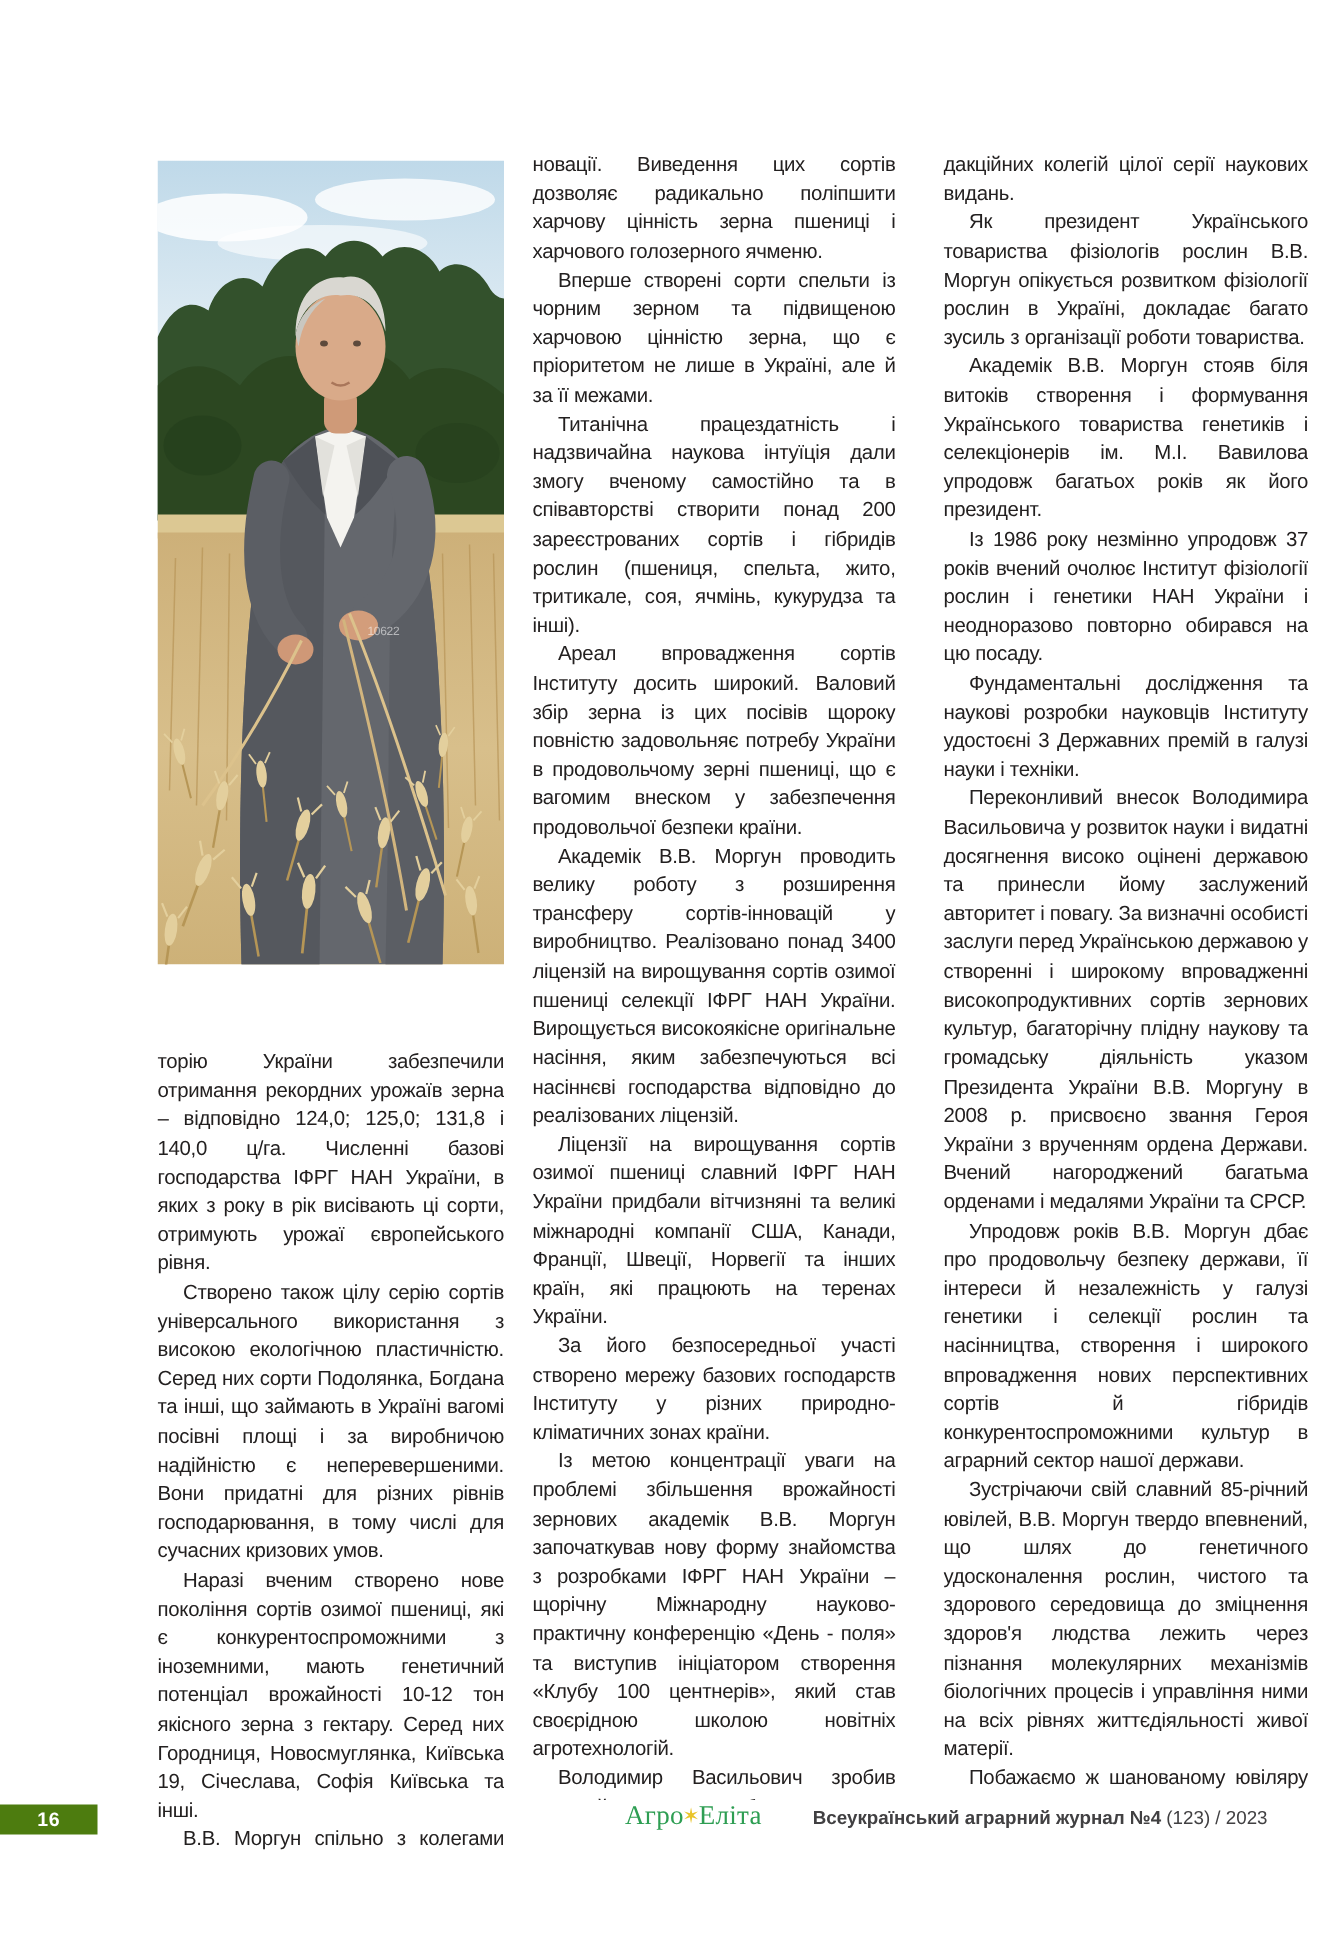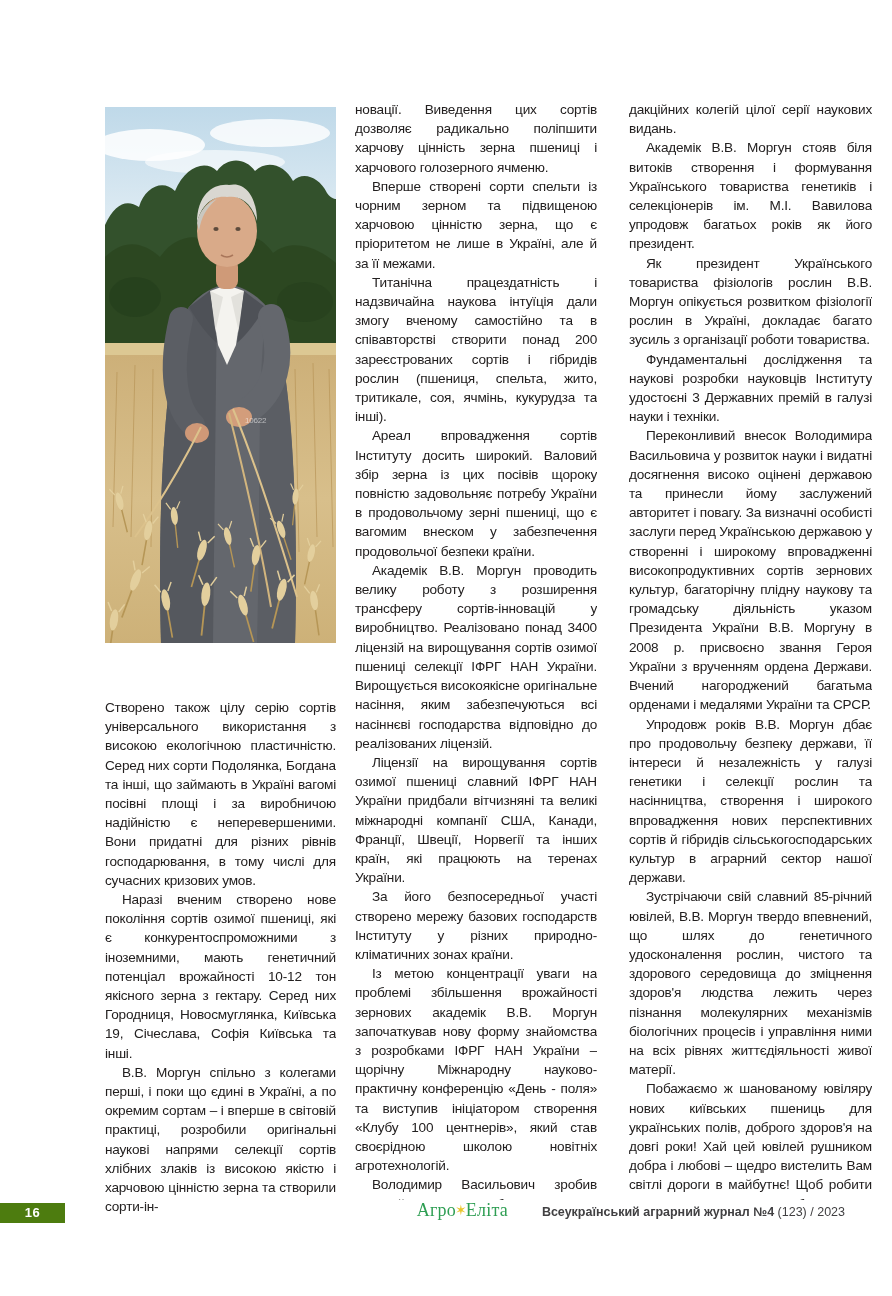--- a/index.html
+++ b/index.html
@@ -132,20 +132,21 @@
           <use href="#wheatHead" transform="translate(100,495) rotate(6) scale(1.3)"></use>
           <use href="#wheatHead" transform="translate(140,505) rotate(-16) scale(1.2)"></use>
           <use href="#wheatHead" transform="translate(175,490) rotate(14) scale(1.25)"></use>
           <use href="#wheatHead" transform="translate(210,500) rotate(-8) scale(1.1)"></use>
           <use href="#wheatHead" transform="translate(8,520) rotate(8) scale(1.2)"></use>
           <use href="#wheatHead" transform="translate(190,395) rotate(6) scale(0.9)"></use>
         </g>
       </svg>
     </div>
     <div class="coltext">
+        <p>торію України забезпечили отримання рекордних урожаїв зерна – відповідно 124,0; 125,0; 131,8 і 140,0 ц/га. Численні базові господарства ІФРГ НАН України, в яких з року в рік висівають ці сорти, отримують урожаї європейського рівня.</p>
         <p>Створено також цілу серію сортів універсального використання з високою екологічною пластичністю. Серед них сорти Подолянка, Богдана та інші, що займають в Україні вагомі посівні площі і за виробничою надійністю є неперевершеними. Вони придатні для різних рівнів господарювання, в тому числі для сучасних кризових умов.</p>
         <p>Наразі вченим створено нове покоління сортів озимої пшениці, які є конкурентоспроможними з іноземними, мають генетичний потенціал врожайності 10-12 тон якісного зерна з гектару. Серед них Городниця, Новосмуглянка, Київська 19, Січеслава, Софія Київська та інші.</p>
         <p>В.В. Моргун спільно з колегами перші, і поки що єдині в Україні, а по окремим сортам – і вперше в світовій практиці, розробили оригінальні наукові напрями селекції сортів хлібних злаків із високою якістю і харчовою цінністю зерна та створили сорти-ін-</p>
       </div>
   </div>
 
   <div class="col col2">
       <p>новації. Виведення цих сортів дозволяє радикально поліпшити харчову цінність зерна пшениці і харчового голозерного ячменю.</p>
       <p>Вперше створені сорти спельти із чорним зерном та підвищеною харчовою цінністю зерна, що є пріоритетом не лише в Україні, але й за її межами.</p>
       <p>Титанічна працездатність і надзвичайна наукова інтуїція дали змогу вченому самостійно та в співавторстві створити понад 200 зареєстрованих сортів і гібридів рослин (пшениця, спельта, жито, тритикале, соя, ячмінь, кукурудза та інші).</p>
@@ -153,25 +154,26 @@
       <p>Академік В.В. Моргун проводить велику роботу з розширення трансферу сортів-інновацій у виробництво. Реалізовано понад 3400 ліцензій на вирощування сортів озимої пшениці селекції ІФРГ НАН України. Вирощується високоякісне оригінальне насіння, яким забезпечуються всі насіннєві господарства відповідно до реалізованих ліцензій.</p>
       <p>Ліцензії на вирощування сортів озимої пшениці славний ІФРГ НАН України придбали вітчизняні та великі міжнародні компанії США, Канади, Франції, Швеції, Норвегії та інших країн, які працюють на теренах України.</p>
       <p>За його безпосередньої участі створено мережу базових господарств Інституту у різних природно-кліматичних зонах країни.</p>
       <p>Із метою концентрації уваги на проблемі збільшення врожайності зернових академік В.В. Моргун започаткував нову форму знайомства з розробками ІФРГ НАН України – щорічну Міжнародну науково-практичну конференцію «День - поля» та виступив ініціатором створення «Клубу 100 центнерів», який став своєрідною школою новітніх агротехнологій.</p>
       <p>Володимир Васильович зробив вагомий внесок у скарбницю наукових знань. Його загальний науковий доробок становить 727 друкованих праць, у тому числі 16 монографій.</p>
     </div>
 
   <div class="col col3">
     <div>
         <p>дакційних колегій цілої серії наукових видань.</p>
+        <p>Як президент Українського товариства фізіологів рослин В.В. Моргун опікується розвитком фізіології рослин в Україні, докладає багато зусиль з організації роботи товариства.</p>
         <p>Академік В.В. Моргун стояв біля витоків створення і формування Українського товариства генетиків і селекціонерів ім. М.І. Вавилова упродовж багатьох років як його президент.</p>
-        <p>Як президент Українського товариства фізіологів рослин В.В. Моргун опікується розвитком фізіології рослин в Україні, докладає багато зусиль з організації роботи товариства.</p>
+        <p>Із 1986 року незмінно упродовж 37 років вчений очолює Інститут фізіології рослин і генетики НАН України і неодноразово повторно обирався на цю посаду.</p>
         <p>Фундаментальні дослідження та наукові розробки науковців Інституту удостоєні 3 Державних премій в галузі науки і техніки.</p>
         <p>Переконливий внесок Володимира Васильовича у розвиток науки і видатні досягнення високо оцінені державою та принесли йому заслужений авторитет і повагу. За визначні особисті заслуги перед Українською державою у створенні і широкому впровадженні високопродуктивних сортів зернових культур, багаторічну плідну наукову та громадську діяльність указом Президента України В.В. Моргуну в 2008 р. присвоєно звання Героя України з врученням ордена Держави. Вчений нагороджений багатьма орденами і медалями України та СРСР.</p>
-        <p>Упродовж років В.В. Моргун дбає про продовольчу безпеку держави, її інтереси й незалежність у галузі генетики і селекції рослин та насінництва, створення і широкого впровадження нових перспективних сортів й гібридів сільськогосподарських культур в аграрний сектор нашої держави.</p>
+        <p>Упродовж років В.В. Моргун дбає про продовольчу безпеку держави, її інтереси й незалежність у галузі генетики і селекції рослин та насінництва, створення і широкого впровадження нових перспективних сортів й гібридів конкурентоспроможними культур в аграрний сектор нашої держави.</p>
         <p>Зустрічаючи свій славний 85-річний ювілей, В.В. Моргун твердо впевнений, що шлях до генетичного удосконалення рослин, чистого та здорового середовища до зміцнення здоров'я людства лежить через пізнання молекулярних механізмів біологічних процесів і управління ними на всіх рівнях життєдіяльності живої матерії.</p>
         <p>Побажаємо ж шанованому ювіляру нових київських пшениць для українських полів, доброго здоров'я на довгі роки! Хай цей ювілей рушником добра і любові – щедро вистелить Вам світлі дороги в майбутнє! Щоб робити святе діло – творити хліб – основу життя на землі.</p>
       </div>
 
   </div>
 
   <div class="page-num-box">16</div>
 
   <div class="footer-right">
     <span class="brand">

